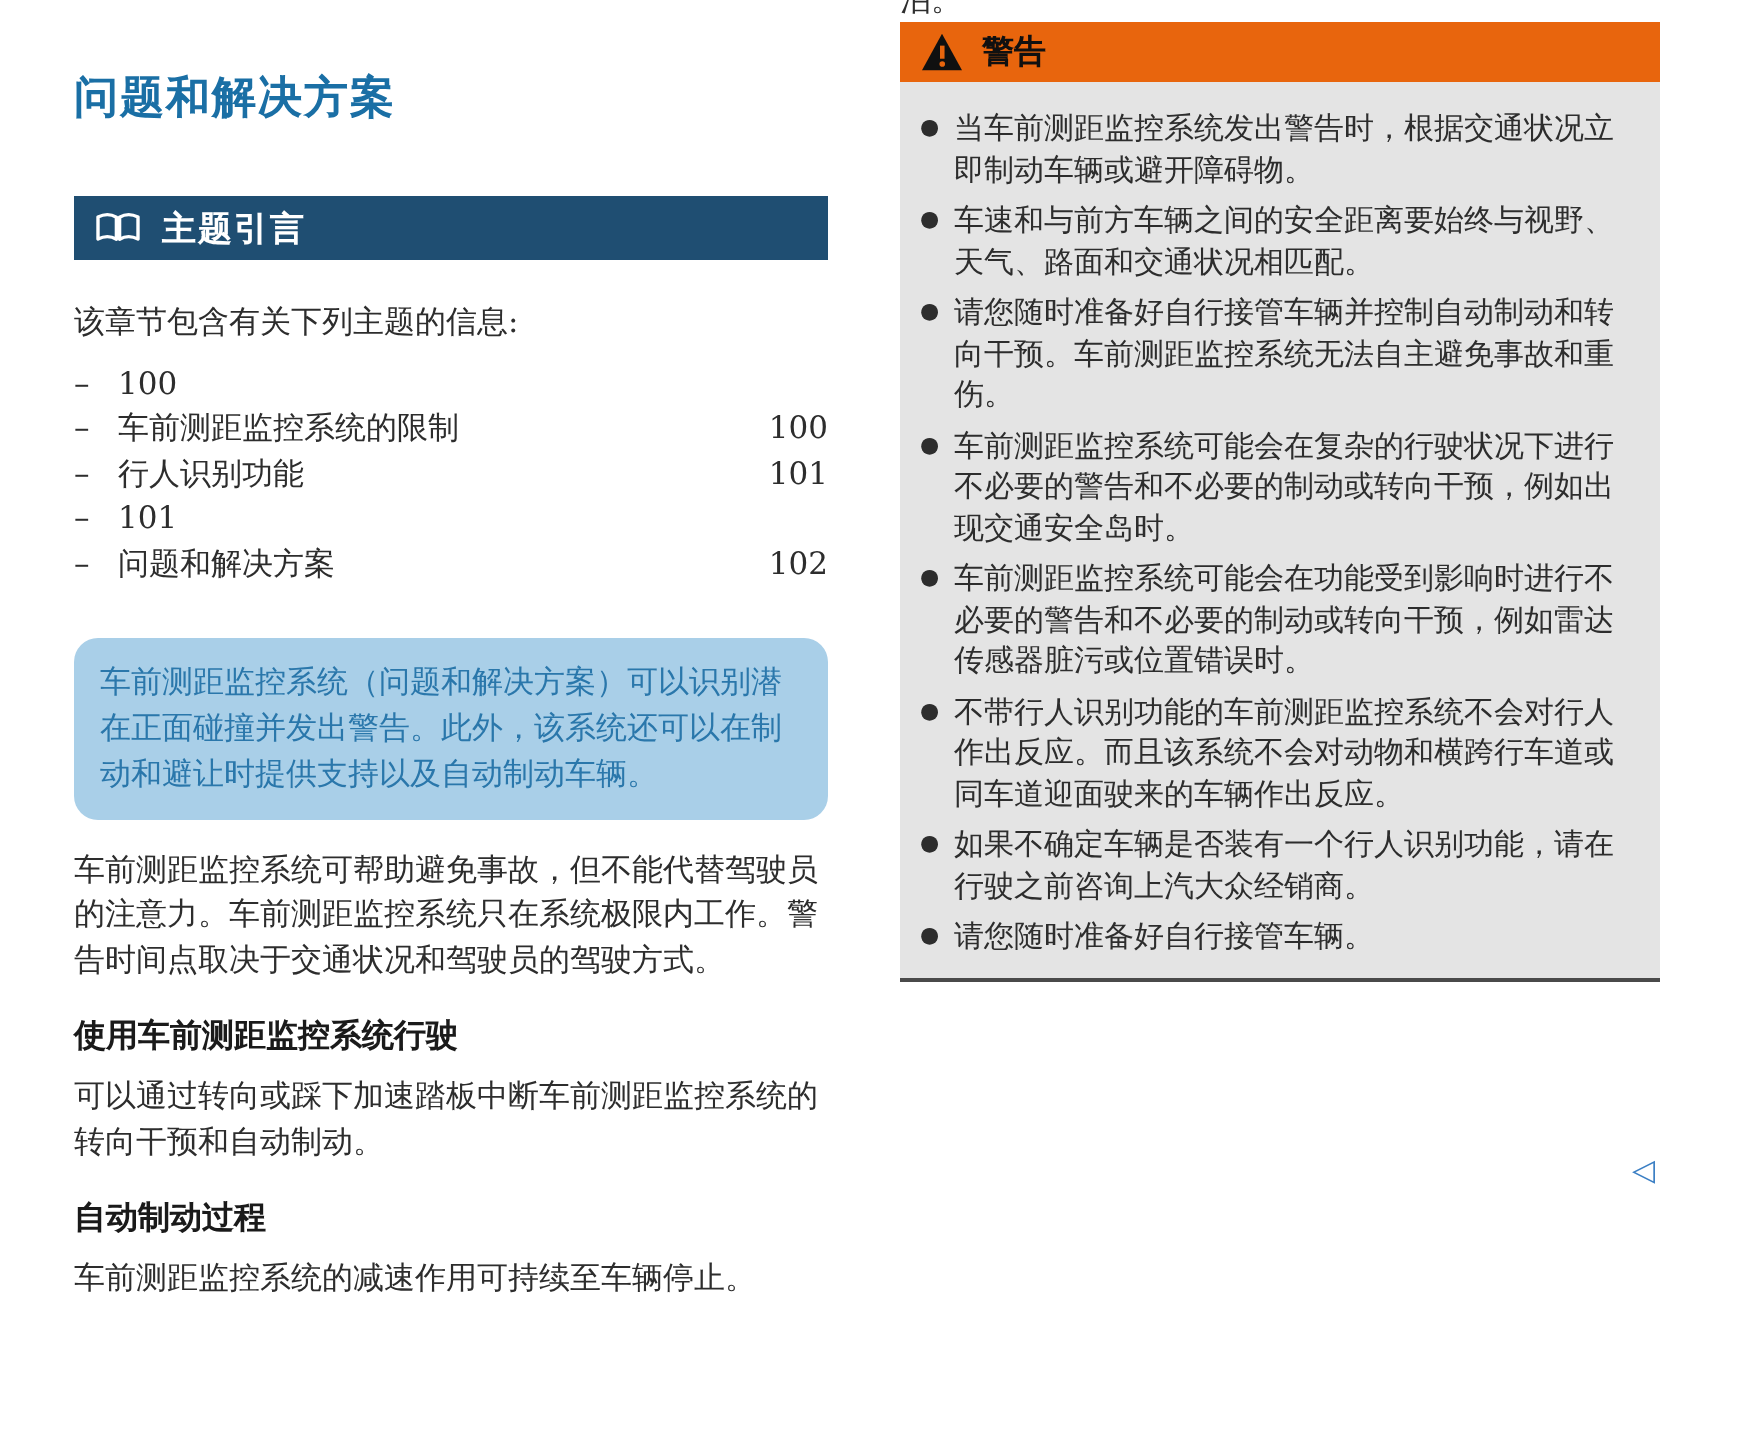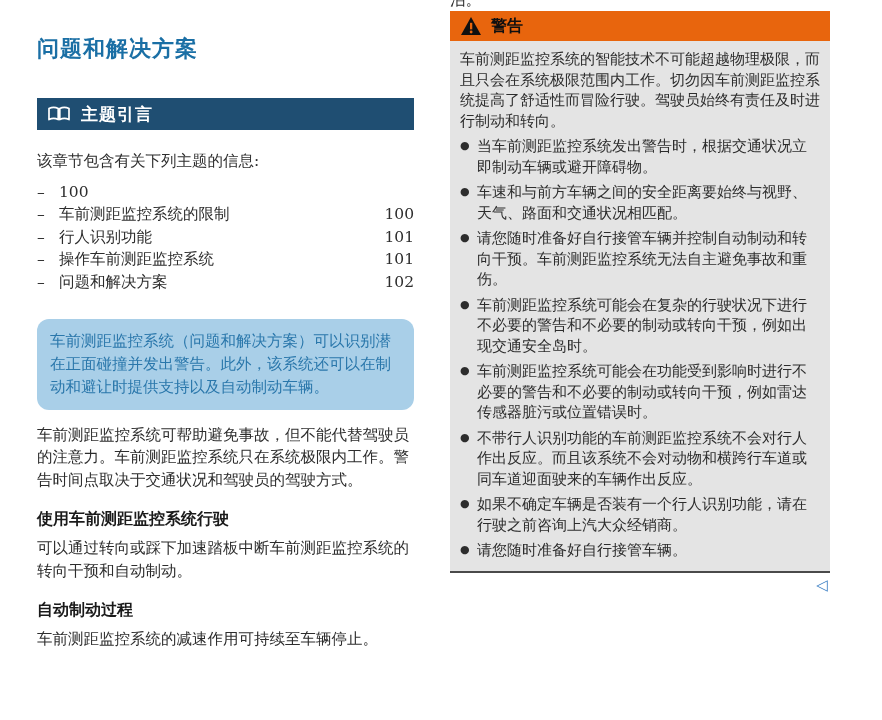--- a/index.html
+++ b/index.html
@@ -128,21 +128,20 @@
       <span class="toc-label">车前测距监控系统的限制</span>
       <span class="toc-page">100</span>
     </li>
     <li>
       <span class="toc-dash">–</span>
       <span class="toc-label">行人识别功能</span>
       <span class="toc-page">101</span>
     </li>
     <li>
       <span class="toc-dash">–</span>
-      <span class="toc-label">操作车前测距监控系统</span>
       <span class="toc-page">101</span>
     </li>
     <li>
       <span class="toc-dash">–</span>
       <span class="toc-label">问题和解决方案</span>
       <span class="toc-page">102</span>
     </li>
   </ul>
 
   <div class="info-box">车前测距监控系统（问题和解决方案）可以识别潜在正面碰撞并发出警告。此外，该系统还可以在制动和避让时提供支持以及自动制动车辆。</div>
@@ -169,21 +168,20 @@
         <svg width="22" height="20" viewBox="0 0 24 22">
           <path d="M12 1 L23 21 H1 Z" fill="#101010"></path>
           <rect x="10.9" y="7.5" width="2.5" height="7.2" fill="#e8650d"></rect>
           <circle cx="12.15" cy="17.6" r="1.55" fill="#e8650d"></circle>
         </svg>
       </span>
       <span class="warning-title">警告</span>
     </div>
 
     <div class="warning-body">
-      <p class="warning-intro">车前测距监控系统的智能技术不可能超越物理极限，而且只会在系统极限范围内工作。切勿因车前测距监控系统提高了舒适性而冒险行驶。驾驶员始终有责任及时进行制动和转向。</p>
 
       <ul class="warning-bullets">
         <li>
           <span class="bullet-dot">●</span>
           <span class="bullet-text">当车前测距监控系统发出警告时，根据交通状况立即制动车辆或避开障碍物。</span>
         </li>
         <li>
           <span class="bullet-dot">●</span>
           <span class="bullet-text">车速和与前方车辆之间的安全距离要始终与视野、天气、路面和交通状况相匹配。</span>
         </li>

